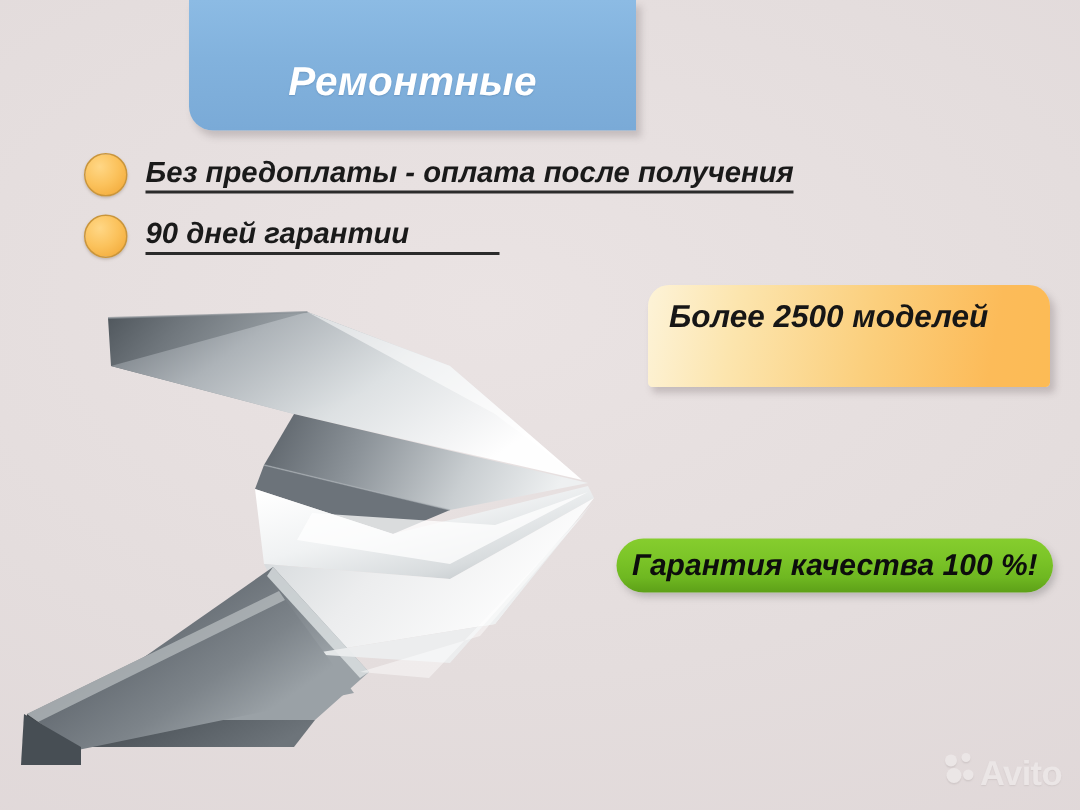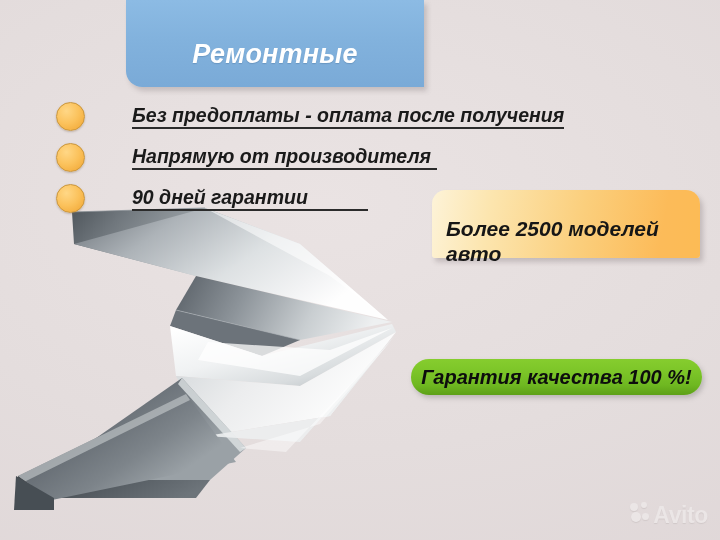--- a/index.html
+++ b/index.html
@@ -57,21 +57,20 @@
     position: absolute;
     left: 56px;
     top: 101px;
     width: 500px;
   }
   .benefit-row {
     display: flex;
     align-items: center;
     margin-bottom: 11px;
     height: 30px;
-    gap: 35px;
   }
   .bullet-dot {
     width: 27px;
     height: 27px;
     border-radius: 50%;
     flex: 0 0 27px;
     background: radial-gradient(circle at 35% 30%, #ffd786 0%, #fbc25c 48%, #f0a431 100%);
     border: 1px solid #c9953b;
     box-shadow: 0 1px 2px rgba(120,100,80,0.35);
     margin-right: 12px;
@@ -103,21 +102,21 @@
   #models-badge {
     position: absolute;
     left: 432px;
     top: 190px;
     width: 268px;
     height: 68px;
     background: linear-gradient(100deg, #fdf3d8 0%, #fce5ae 22%, #fbcf7d 55%, #fcbb59 85%, #fcbb55 100%);
     border-radius: 14px 14px 3px 3px;
     box-shadow: 3px 4px 5px rgba(120,110,112,0.32);
     box-sizing: border-box;
-    padding: 26px 14px 0 14px;
+    padding: 9px 14px 0 14px;
   }
   #models-badge .btext {
     font-style: italic;
     font-weight: bold;
     font-size: 21px;
     line-height: 25px;
     color: #161616;
   }
 
   
@@ -273,33 +272,28 @@
 
   <div id="header-banner">
     <div class="btitle">Ремонтные</div>
   </div>
 
   <div id="benefits">
     <div class="benefit-row r1">
       <span class="bullet-dot"></span>
       <span class="benefit-text">Без предоплаты - оплата после получения</span>
     </div>
-    <div class="benefit-row r2">
-      <span class="bullet-dot"></span>
-      <span class="benefit-text">Напрямую от производителя</span>
-    </div>
     <div class="benefit-row r3">
       <span class="bullet-dot"></span>
       <span class="benefit-text">90 дней гарантии</span>
     </div>
   </div>
 
   <div id="models-badge">
     <div class="btext">Более 2500 моделей</div>
-    <div class="btext">авто</div>
   </div>
 
   <div id="quality-badge">
     <span class="btext">Гарантия качества 100 %!</span>
   </div>
 
   <div id="avito-watermark">
     <span class="dots">
       <i class="d1"></i>
         <i class="d2"></i>

